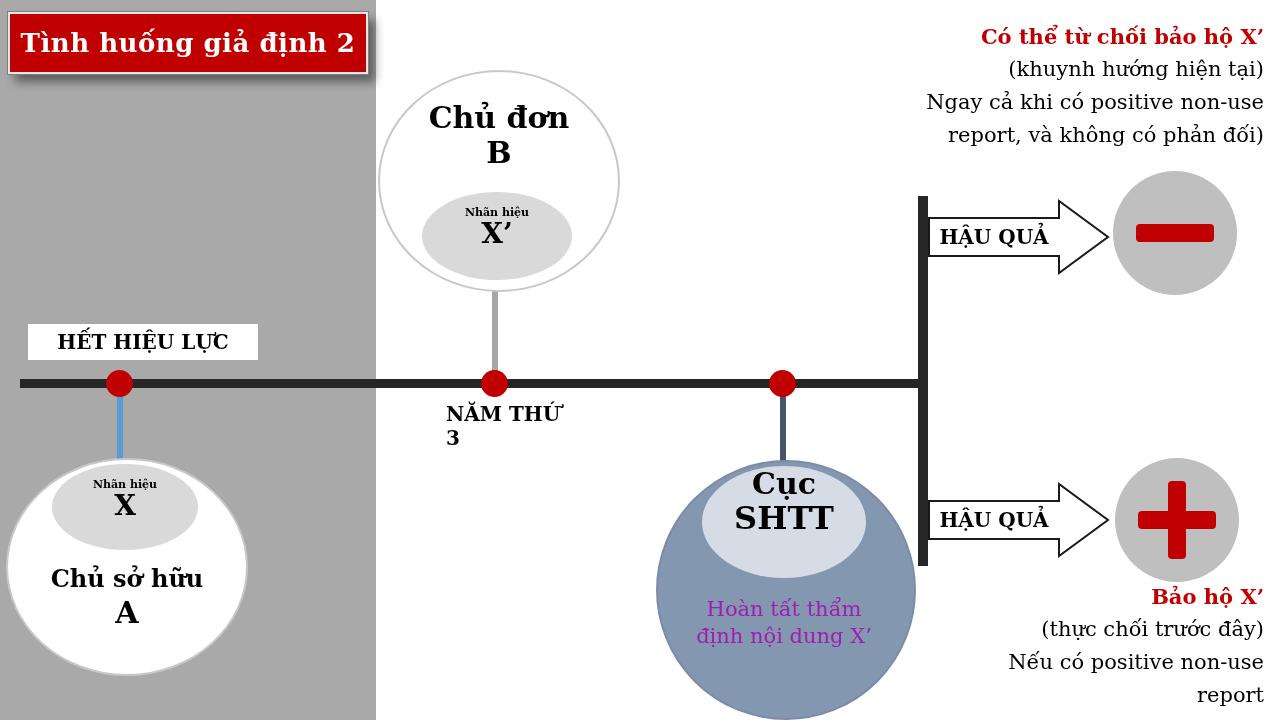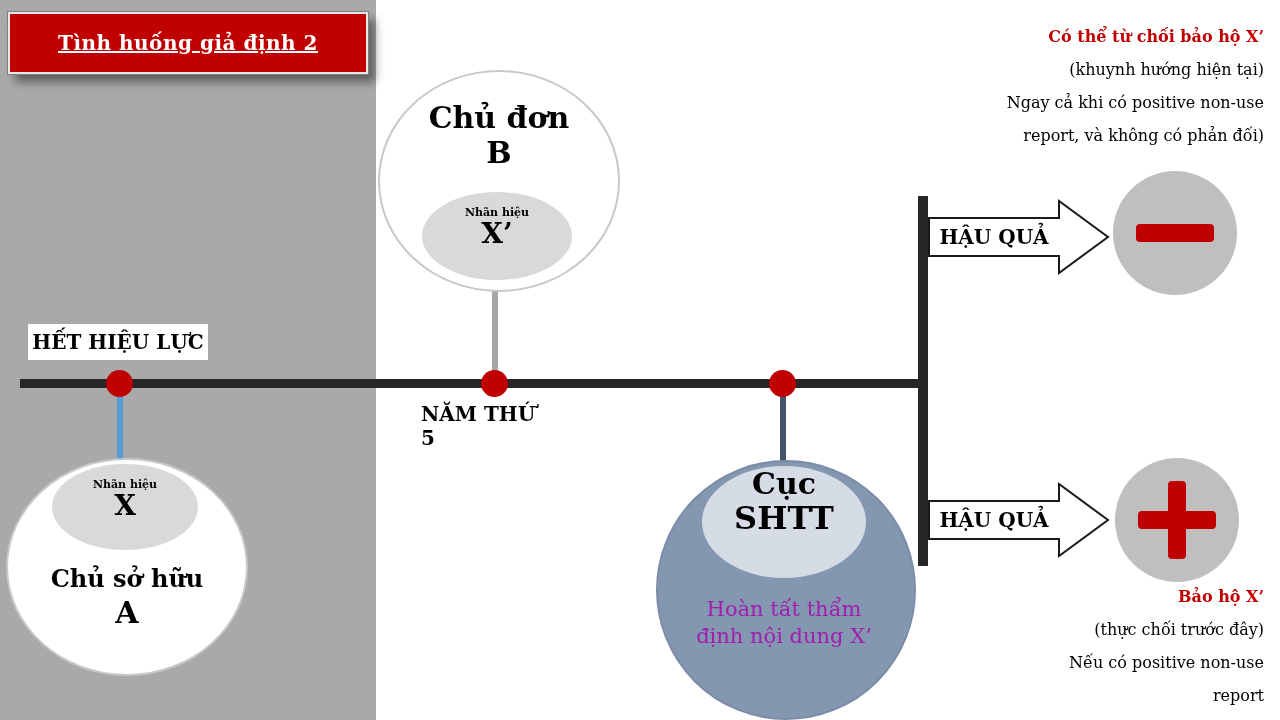--- a/index.html
+++ b/index.html
@@ -23,21 +23,21 @@
   .title-box {
     position: absolute; left: 8px; top: 12px; width: 356px; height: 58px;
     background: #C00000;
     border: 2px solid #e8e8e8;
     outline: 1px solid #7f7f7f;
     box-shadow: 7px 8px 9px rgba(0,0,0,0.45);
     display: flex; align-items: center; justify-content: center;
     z-index: 6;
   }
   .title-box span {
-    color: #ffffff; font-weight: bold; font-size: 20px; letter-spacing: 0.5px; text-decoration: underline;
+    color: #ffffff; font-weight: bold; font-size: 26px; letter-spacing: 0.5px;
   }
 
   
   .conn { position: absolute; z-index: 1; }
   .conn-b   { left: 492px; top: 280px; width: 6px; height: 102px; background: #a6a6a6; }
   .conn-a   { left: 117px; top: 392px; width: 6px; height: 80px;  background: #5B9BD5; }
   .conn-sh  { left: 780px; top: 392px; width: 6px; height: 76px;  background: #44546A; }
 
   
   .timeline-line {
@@ -54,21 +54,21 @@
   }
   .dot-1 { left: 106px; }
   .dot-2 { left: 481px; }
   .dot-3 { left: 769px; }
 
   
   .tl-label {
     position: absolute; background: #ffffff; color: #000;
     font-weight: bold; font-size: 20px; z-index: 3;
     display: flex; align-items: center; justify-content: center;
-    padding: 4px 1px;
+    padding: 4px 26px;
   }
   .label-expired { left: 28px;  top: 324px; width: 178px; height: 28px; }
   .label-year3   { left: 420px; top: 408px; width: 128px; height: 28px; }
   .label-year5   { left: 706px; top: 326px; width: 138px; height: 28px; }
 
   
   .ellipse {
     position: absolute; border-radius: 50%; background: #ffffff;
     border: 2px solid #c8c8c8; z-index: 2; text-align: center;
   }
@@ -131,21 +131,21 @@
     margin-left: -39px; margin-top: -9px; background: #C00000; border-radius: 4px;
   }
   .bar-v {
     position: absolute; left: 50%; top: 50%; width: 18px; height: 78px;
     margin-left: -9px; margin-top: -39px; background: #C00000; border-radius: 4px;
   }
 
   
   .note {
     position: absolute; right: 16px; text-align: right; z-index: 5;
-    font-size: 16px; color: #000; line-height: 33px;
+    font-size: 21px; color: #000; line-height: 33px;
   }
   .note-top { top: 20px; width: 400px; }
   .note-bottom { top: 580px; width: 360px; }
   .note-headline { color: #C00000; font-weight: bold; }
 </style>
 </head>
 <body>
 
 <div class="stage">
 
@@ -156,21 +156,21 @@
   </div>
 
   <div class="conn conn-b"></div>
   <div class="conn conn-a"></div>
   <div class="conn conn-sh"></div>
 
   <div class="timeline-line"></div>
   <div class="timeline-end"></div>
 
   <div class="tl-label label-expired">HẾT HIỆU LỰC</div>
-  <div class="tl-label label-year3">NĂM THỨ 5</div>
+  <div class="tl-label label-year3">NĂM THỨ 3</div>
 
   <div class="dot dot-1"></div>
   <div class="dot dot-2"></div>
   <div class="dot dot-3"></div>
 
   <div class="ellipse ellipse-b">
     <div class="eb-line1">Chủ đơn</div>
     <div class="eb-line2">B</div>
   </div>
   <div class="inner-mark mark-b">

